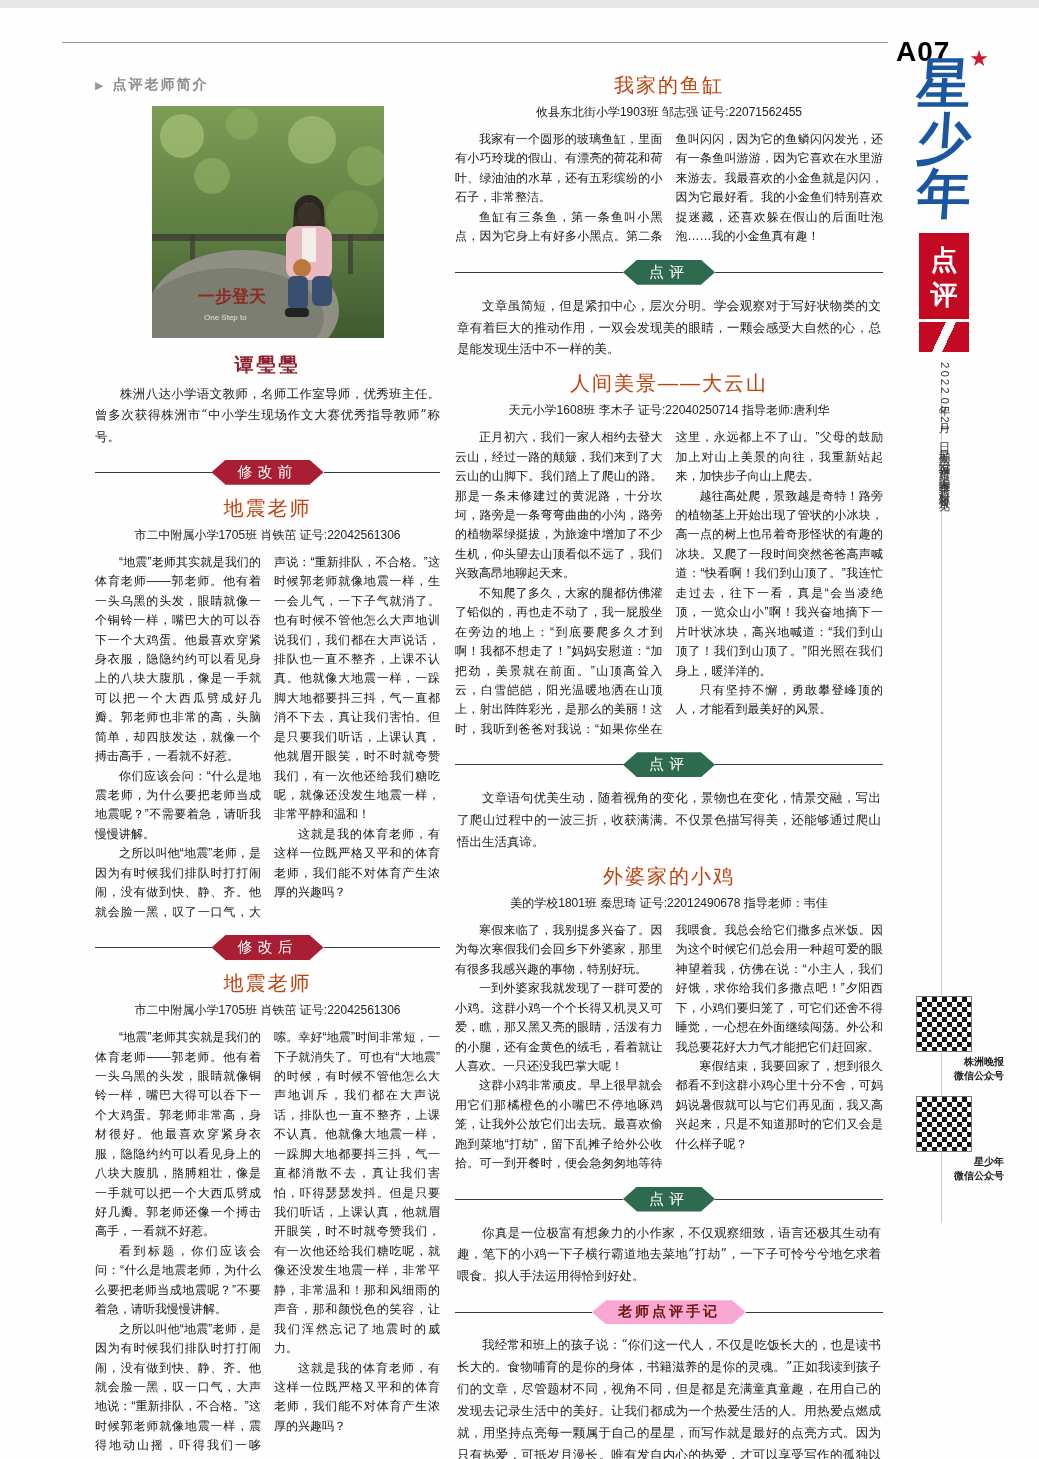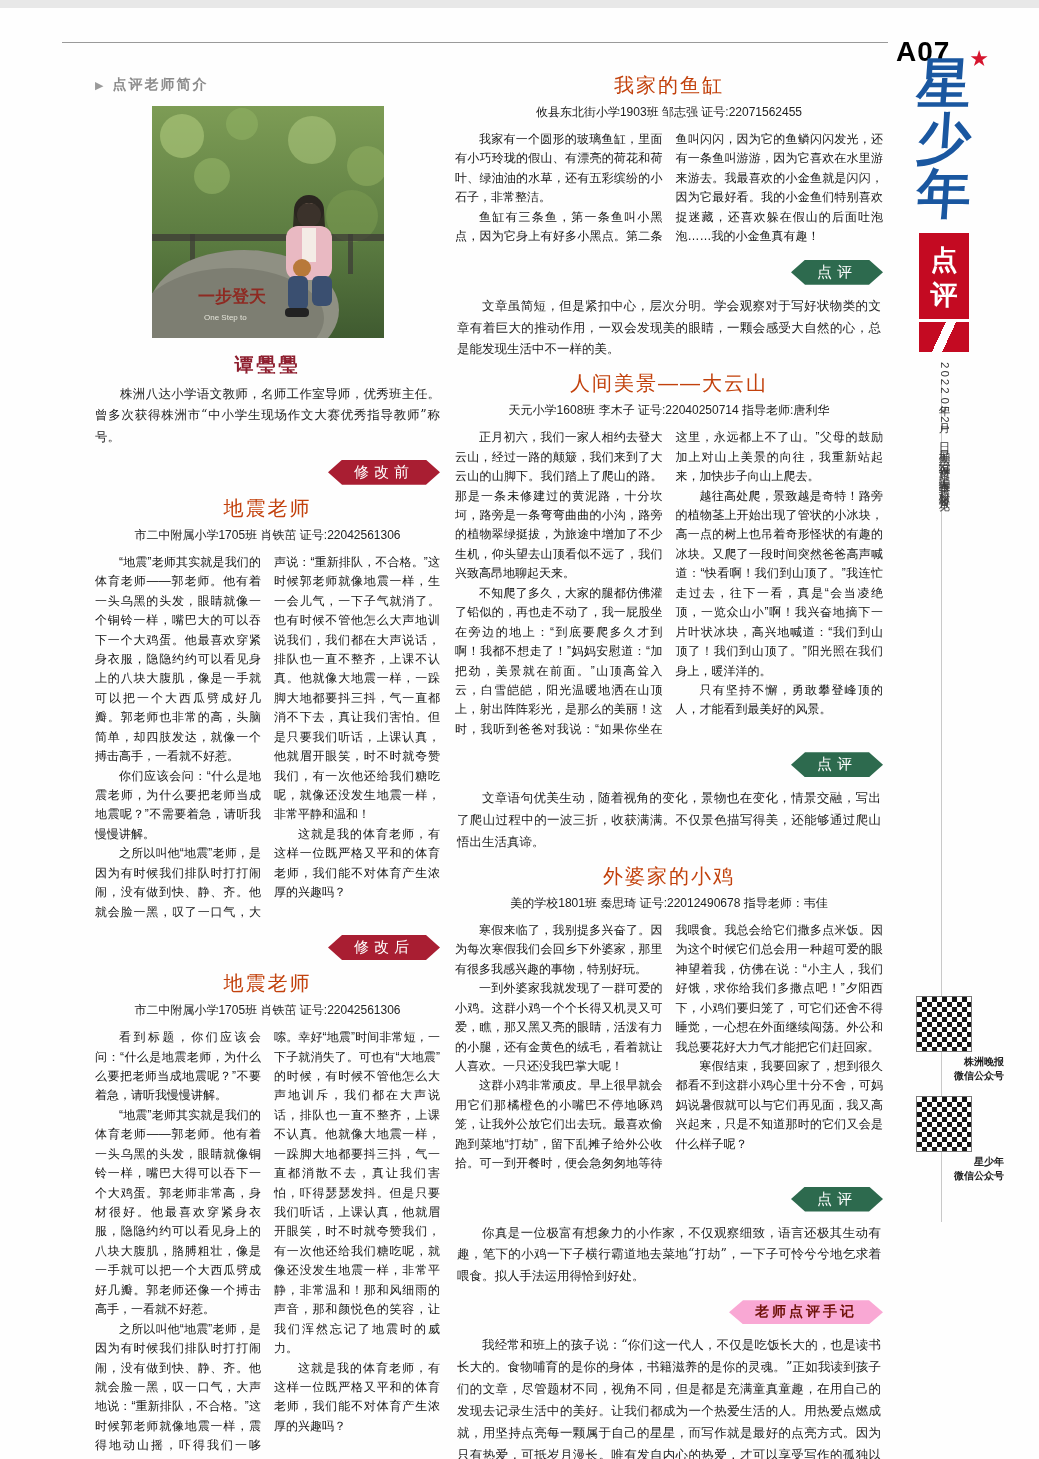--- a/index.html
+++ b/index.html
@@ -16,21 +16,21 @@
               font-size:14px;letter-spacing:2px;margin-bottom:12px;}
   .tri{color:#9a9a9a;font-size:11px;}
 
   .photo-wrap{width:232px;margin:0 auto;}
 
   .teacher-name{font-family:"DejaVu Serif","Liberation Serif",serif;font-weight:bold;color:#8e1f2f;
                 font-size:19px;text-align:center;margin:10px 0 5px;letter-spacing:3px;}
   .teacher-bio{font-family:"DejaVu Serif","Liberation Serif",serif;font-size:12.5px;line-height:1.7;
                text-align:justify;text-indent:2em;color:#1c1c1c;margin:0 0 6px;}
 
-  .ribbon-row{display:flex;align-items:flex-end;margin:13px 0 10px;flex-direction:column;}
+  .ribbon-row{display:flex;align-items:center;margin:13px 0 10px;}
   .ribbon-row .rule{flex:1;height:1px;background:#3a3a3a;}
   .ribbon{padding:3px 26px;font-size:15px;color:#fff;letter-spacing:5px;white-space:nowrap;
           clip-path:polygon(14px 0,calc(100% - 14px) 0,100% 50%,calc(100% - 14px) 100%,14px 100%,0 50%);}
   .ribbon.red{background:#a91e32;}
   .ribbon.green{background:#2d6a4e;}
   .ribbon.orange{background:#f9a8d4;color:#6e1208;font-weight:bold;letter-spacing:3px;font-size:14px;}
 
   .essay-title{font-size:20px;text-align:center;font-weight:500;letter-spacing:2px;color:#c2410c;margin:8px 0 5px;}
   .essay-byline{font-size:12px;text-align:center;color:#222;margin:0 0 9px;}
 
@@ -128,22 +128,22 @@
 
     <div class="ribbon-row">
       <span class="rule"></span>
       <span class="ribbon red">修改后</span>
       <span class="rule"></span>
     </div>
 
     <h2 class="essay-title">地震老师</h2>
     <div class="essay-byline">市二中附属小学1705班 肖铁茁 证号:22042561306</div>
     <div class="body-2col">
+      <p>“地震”老师其实就是我们的体育老师——郭老师。他有着一头乌黑的头发，眼睛就像铜铃一样，嘴巴大得可以吞下一个大鸡蛋。郭老师非常高，身材很好。他最喜欢穿紧身衣服，隐隐约约可以看见身上的八块大腹肌，胳膊粗壮，像是一手就可以把一个大西瓜劈成好几瓣。郭老师还像一个搏击高手，一看就不好惹。</p>
       <p>看到标题，你们应该会问：“什么是地震老师，为什么么要把老师当成地震呢？”不要着急，请听我慢慢讲解。</p>
-      <p>“地震”老师其实就是我们的体育老师——郭老师。他有着一头乌黑的头发，眼睛就像铜铃一样，嘴巴大得可以吞下一个大鸡蛋。郭老师非常高，身材很好。他最喜欢穿紧身衣服，隐隐约约可以看见身上的八块大腹肌，胳膊粗壮，像是一手就可以把一个大西瓜劈成好几瓣。郭老师还像一个搏击高手，一看就不好惹。</p>
       <p>之所以叫他“地震”老师，是因为有时候我们排队时打打闹闹，没有做到快、静、齐。他就会脸一黑，叹一口气，大声地说：“重新排队，不合格。”这时候郭老师就像地震一样，震得地动山摇，吓得我们一哆嗦。幸好“地震”时间非常短，一下子就消失了。可也有“大地震”的时候，有时候不管他怎么大声地训斥，我们都在大声说话，排队也一直不整齐，上课不认真。他就像大地震一样，一跺脚大地都要抖三抖，气一直都消散不去，真让我们害怕，吓得瑟瑟发抖。但是只要我们听话，上课认真，他就眉开眼笑，时不时就夸赞我们，有一次他还给我们糖吃呢，就像还没发生地震一样，非常平静，非常温和！那和风细雨的声音，那和颜悦色的笑容，让我们浑然忘记了地震时的威力。</p>
       <p>这就是我的体育老师，有这样一位既严格又平和的体育老师，我们能不对体育产生浓厚的兴趣吗？</p>
     </div>
 
   </section>
 
   <section class="col-right">
 
     <h2 class="essay-title">我家的鱼缸</h2>
     <div class="essay-byline">攸县东北街小学1903班 邹志强 证号:22071562455</div>

